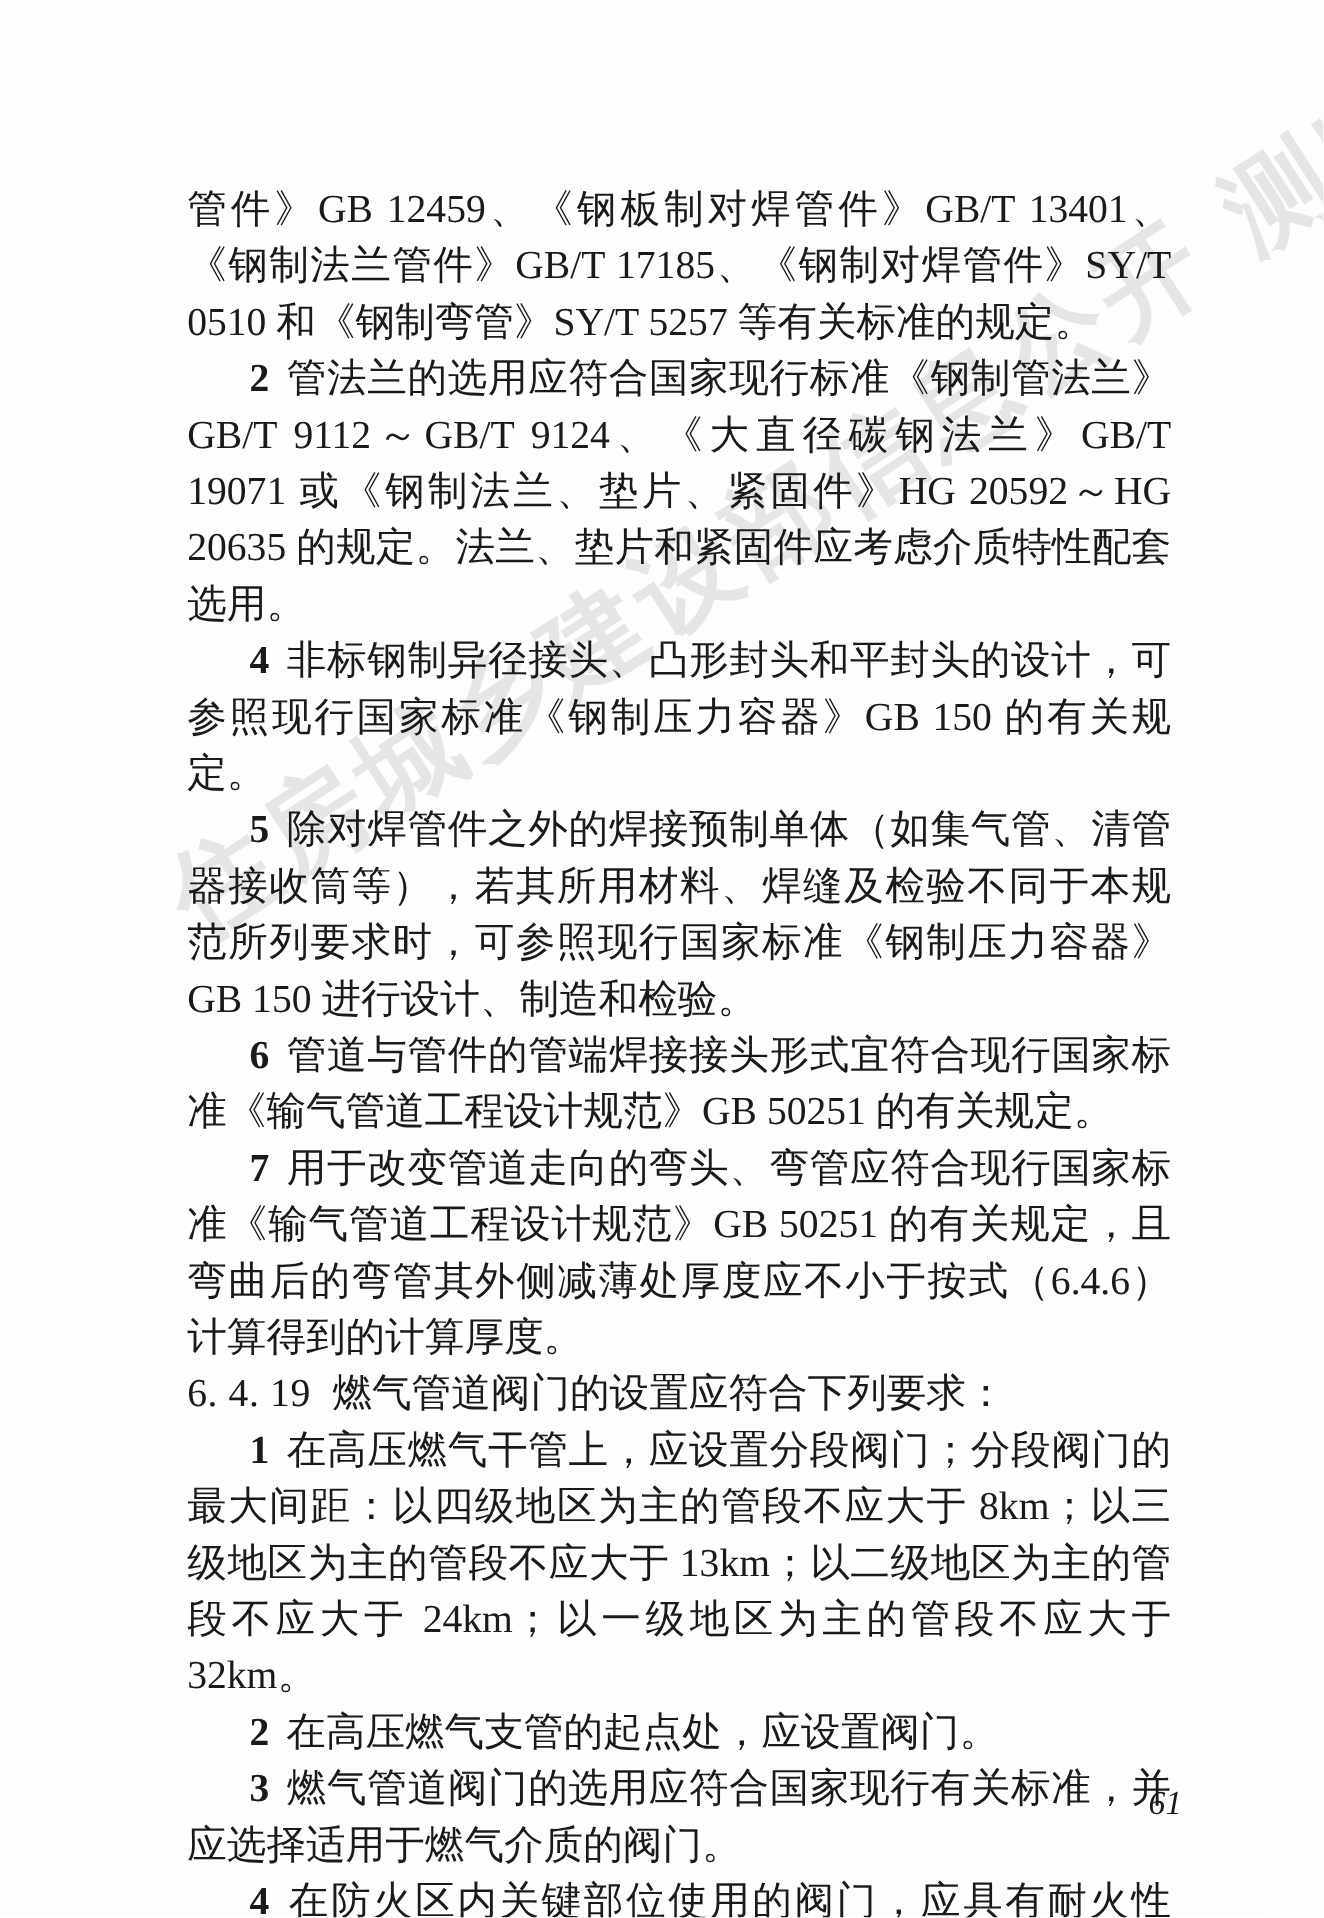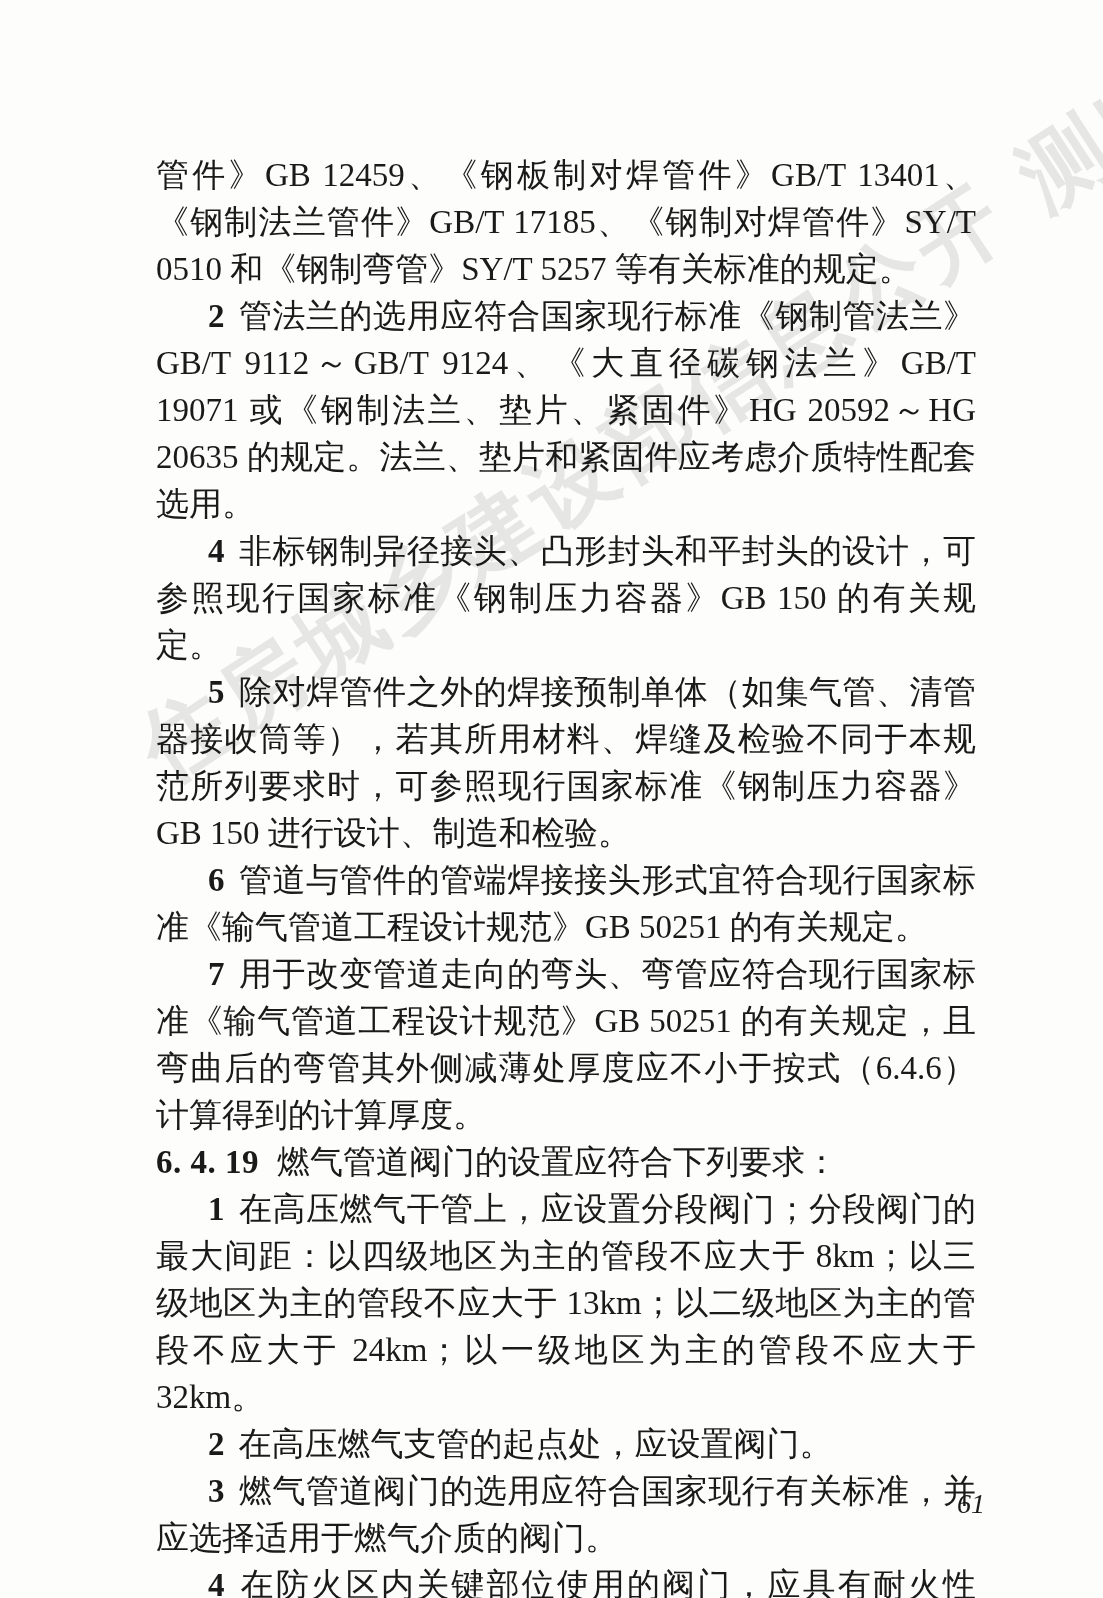--- a/index.html
+++ b/index.html
@@ -36,21 +36,21 @@
   }
   .indent {
     text-indent: 52px;
   }
   .itemnum {
     font-weight: bold;
     font-family: "Liberation Serif", serif;
     margin-right: 14px;
   }
   .clausenum {
-    font-weight: bold;
+    font-weight: normal;
     margin-right: 18px;
     letter-spacing: 0.5px;
   }
   .pagenum {
     position: absolute;
     right: 118px;
     bottom: 78px;
     font-style: italic;
     font-size: 28px;
     font-family: "Liberation Serif", serif;

